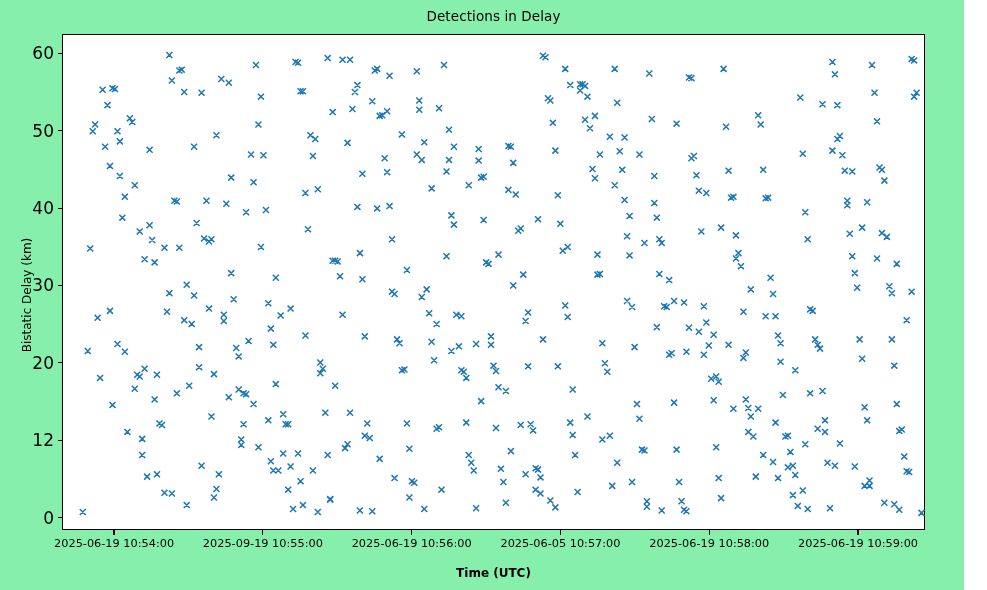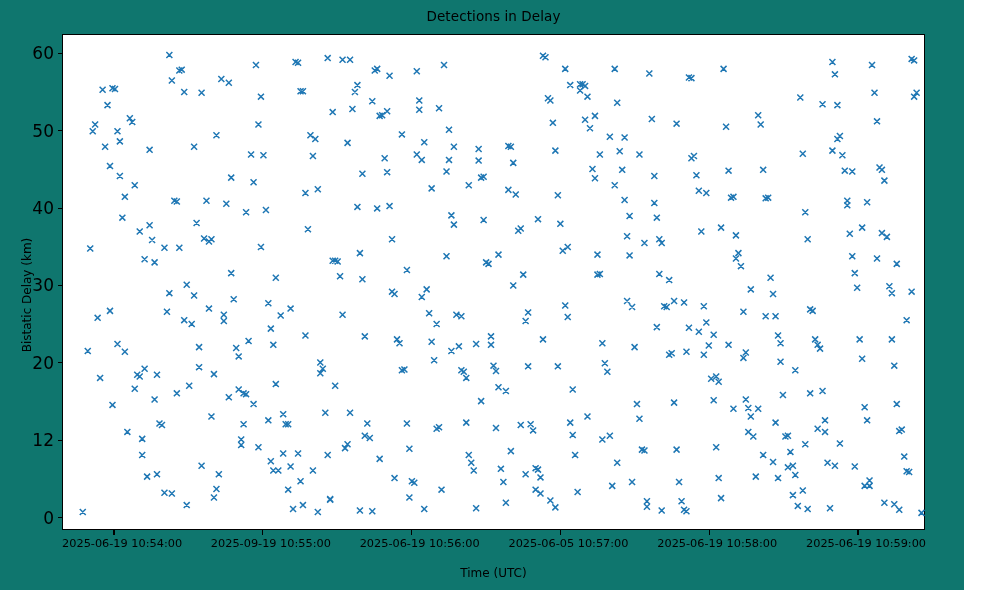--- a/index.html
+++ b/index.html
@@ -1,18 +1,18 @@
 <!DOCTYPE html>
 <html><head>
 <meta charset="utf-8">
 <title>Detections in Delay</title>
 <style>
   html,body{margin:0;padding:0;background:#ffffff;}
   body{width:987px;height:590px;font-family:"DejaVu Sans","Liberation Sans",sans-serif;overflow:hidden;}
-  #figure{position:relative;width:964px;height:590px;background:#0f766e;}
+  #figure{position:relative;width:964px;height:590px;background:#86efac;}
 
   #chart-title{
     position:absolute;left:0;top:8px;width:987px;text-align:center;
     font-size:13.5px;color:#000000;letter-spacing:0.1px;
   }
 
   
   #plot-area{
     position:absolute;left:62px;top:34px;width:863px;height:496px;
     background:#ffffff;border:1.1px solid #000000;box-sizing:border-box;
@@ -26,27 +26,27 @@
     position:absolute;right:8px;top:-8px;font-size:17px;color:#000;
     text-align:right;white-space:nowrap;line-height:16px;
   }
   #ytick-layer{position:absolute;left:62px;top:34px;width:0;height:496px;}
 
   
   #xtick-layer{position:absolute;left:62px;top:530px;width:863px;height:0;}
   .xtick{position:absolute;top:0;width:0;}
   .xtick .tmark{position:absolute;left:-0.6px;top:0;width:1.2px;height:4.5px;background:#000;}
   .xtick .tlabel{
-    position:absolute;top:6px;left:8px;transform:translateX(-50%);
+    position:absolute;top:6px;left:0;transform:translateX(-50%);
     font-size:11.3px;color:#000;white-space:nowrap;line-height:15px;text-align:right;
   }
 
   #xlabel{
     position:absolute;left:62px;top:566px;width:863px;text-align:center;
-    font-size:12px;color:#000;
+    font-size:12px;color:#000;font-weight:bold;
   }
   #ylabel{
     position:absolute;left:0;top:0;width:590px;
     transform:rotate(-90deg);transform-origin:0 0;
     margin-left:20px;margin-top:590px;
     text-align:center;font-size:12px;color:#000;
   }
   #ylabel-wrap{position:absolute;left:0;top:0;width:24px;height:590px;}
 </style>
 </head>

